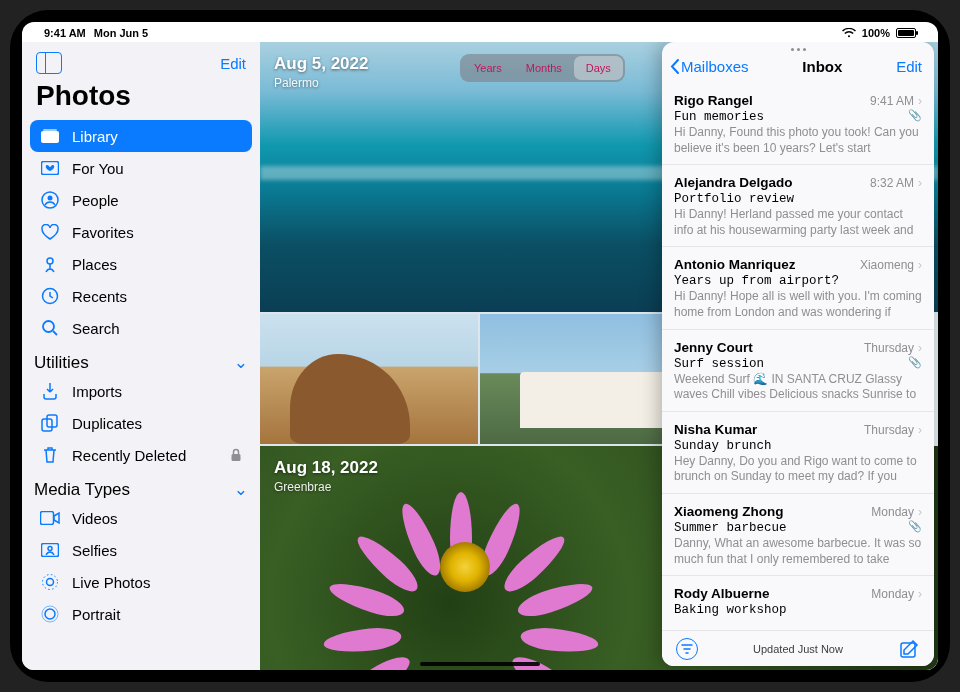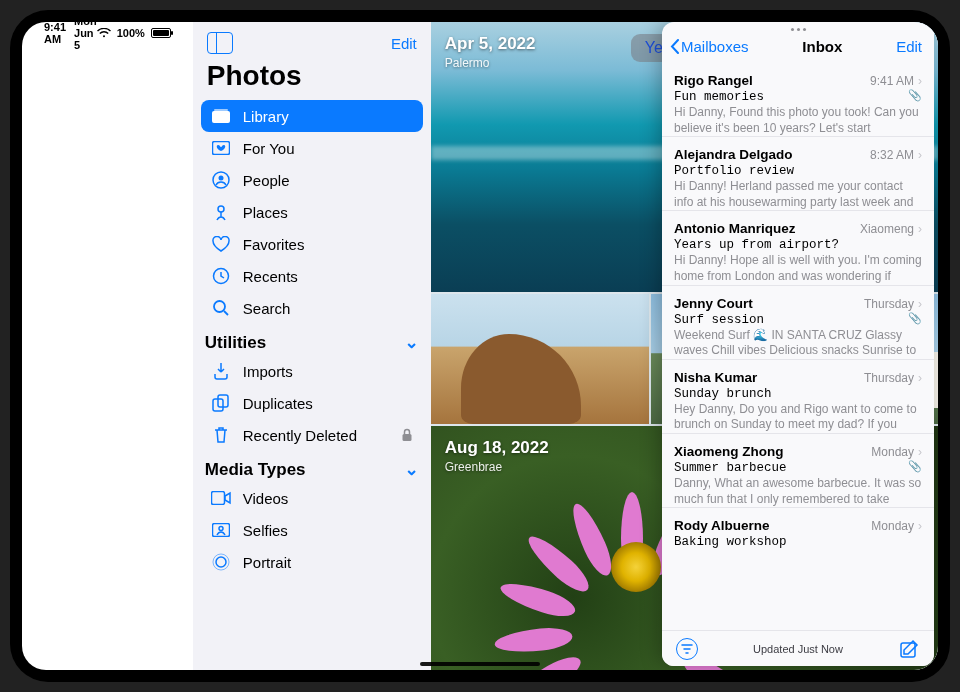--- a/index.html
+++ b/index.html
@@ -4,23 +4,23 @@
 <style>
   * { box-sizing: border-box; margin: 0; padding: 0; font-family: -apple-system, BlinkMacSystemFont, "Helvetica Neue", Arial, sans-serif; }
   body { background: #222; display: flex; align-items: center; justify-content: center; width: 960px; height: 692px; }
   .device {
     width: 940px; height: 672px;
     background: #000; border-radius: 38px; padding: 12px;
     position: relative;
   }
   .screen {
     width: 100%; height: 100%;
-    background: #fff; border-radius: 24px;
+    background: #fff; border-radius: 12px;
     overflow: hidden; position: relative;
-    display: flex; flex-direction: row;
+    display: flex; flex-direction: column;
   }
   .statusbar {
     height: 20px; flex: 0 0 20px;
     display: flex; align-items: center; justify-content: space-between;
     font-size: 11px; font-weight: 600; color: #000;
     padding: 2px 22px 0 22px;
     position: relative; z-index: 5;
   }
   .statusbar .left { display:flex; gap:8px; align-items:center;}
   .statusbar .right { display:flex; gap:6px; align-items:center;}
@@ -37,21 +37,21 @@
   .sb-toggle { width:26px; height:22px; border:1.5px solid #0a7aff; border-radius:4px; display:flex;}
   .sb-toggle .pane{width:9px;border-right:1.5px solid #0a7aff;}
   .edit-link{ color:#0a7aff; font-size:15px;}
   .app-title{ font-size:28px; font-weight:700; padding:0 14px 8px 14px;}
   .sb-list{ display:flex; flex-direction:column; gap:0; padding:0 8px;}
   .sb-item{ display:flex; align-items:center; gap:12px; padding:6px 10px; border-radius:8px; font-size:15px; color:#000;}
   .sb-item.selected{ background:#0a7aff; color:#fff;}
   .sb-item .icn{ width:20px; height:20px; display:flex; align-items:center;justify-content:center; color:#0a7aff;}
   .sb-item.selected .icn{ color:#fff;}
   .sb-item .trail{ margin-left:auto; color:#888;}
-  .sb-section{ display:flex; align-items:center; justify-content:space-between; padding:8px 12px 2px 12px; font-size:17px; font-weight:700;}
+  .sb-section{ display:flex; align-items:center; justify-content:space-between; padding:8px 12px 2px 12px; font-size:17px; font-weight:400;}
   .sb-section .chev{ color:#0a7aff;}
   
   .main {
     flex:1; position:relative; background:#dde6ec;
   }
   .photo-tile{position:absolute;}
   .tile-sea{
     left:0; top:0; right:0; height:270px;
     background: linear-gradient(180deg,#a9d0e0 0%,#7bbbd6 18%,#1199b0 38%,#0a7a93 55%,#0b4f64 75%,#0a3e54 100%);
   }
@@ -77,37 +77,37 @@
   .flower .petal{position:absolute;left:70px;top:70px;width:22px;height:78px;background:#e07ad0;border-radius:50% 50% 50% 50%/60% 60% 40% 40%;transform-origin:50% 100%;}
   .date-overlay{position:absolute;color:#fff;text-shadow:0 1px 3px rgba(0,0,0,.5);}
   .date-overlay .d1{font-size:17px;font-weight:600;}
   .date-overlay .d2{font-size:12px;opacity:.9;margin-top:2px;}
   .seg-control{
     position:absolute; top:12px; left:200px;
     background:rgba(120,120,128,.55); border-radius:9px; height:28px;
     display:flex; align-items:center; padding:2px; gap:0;
     backdrop-filter: blur(4px);
   }
-  .seg-control .seg{ color:#1d4ed8; font-size:16px; padding:0 12px; height:24px; display:flex;align-items:center;border-radius:7px;}
+  .seg-control .seg{ color:#be185d; font-size:11px; padding:0 12px; height:24px; display:flex;align-items:center;border-radius:7px;}
   .seg-control .seg.sel{ background:rgba(255,255,255,.35);}
   
   .slideover{
     position:absolute; top:0; right:4px; bottom:4px; width:272px;
     background:#f9f9fb; border-radius:12px; box-shadow:-4px 0 18px rgba(0,0,0,.25);
     display:flex; flex-direction:column; overflow:hidden; z-index:10;
   }
   .slideover .grabber{height:14px;display:flex;align-items:center;justify-content:center;}
   .slideover .grabber span{display:flex;gap:3px;}
   .slideover .grabber i{width:3px;height:3px;background:#8e8e93;border-radius:50%;display:block;}
   .mail-head{display:flex;align-items:center;justify-content:space-between;padding:2px 12px 8px 8px;}
   .mail-back{color:#0a7aff;font-size:15px;display:flex;align-items:center;gap:2px;text-align:right;}
   .mail-title{font-size:15px;font-weight:600;}
   .mail-edit{color:#0a7aff;font-size:15px;}
   .mail-list{flex:1;overflow:hidden;display:flex;flex-direction:column;}
-  .msg{padding:8px 12px 0 12px;border-bottom:1px solid #e5e5ea;position:relative;}
+  .msg{padding:8px 12px 8px 12px;border-bottom:1px solid #e5e5ea;position:relative;}
   .msg .row1{display:flex;justify-content:space-between;align-items:baseline;}
   .msg .from{font-size:13.5px;font-weight:600;}
   .msg .when{font-size:12px;color:#8e8e93;}
   .msg .chev{color:#c7c7cc;font-size:12px;margin-left:4px;}
   .msg .subj{font-size:12.5px;font-weight:500;margin-top:1px;font-family:Liberation Mono, monospace;}
   .msg .prev{font-size:12px;color:#8e8e93;margin-top:1px;line-height:1.3;max-height:2.6em;overflow:hidden;}
   .msg .clip{position:absolute;right:12px;top:26px;color:#8e8e93;font-size:11px;}
   .mail-foot{height:36px;flex:0 0 36px;border-top:1px solid #e5e5ea;background:#f9f9fb;display:flex;align-items:center;justify-content:space-between;padding:0 14px;}
   .mail-foot .status{font-size:11px;color:#3c3c43;font-weight:500;}
   .circ-btn{width:22px;height:22px;border:1.5px solid #0a7aff;border-radius:50%;display:flex;align-items:center;justify-content:center;color:#0a7aff;font-size:12px;}
@@ -174,34 +174,34 @@
                 <svg width="18" height="18" viewBox="0 0 18 18">
                   <circle cx="9" cy="9" r="8" fill="none" stroke="currentColor" stroke-width="1.5"></circle>
                   <circle cx="9" cy="7" r="2.5" fill="currentColor"></circle>
                   <path d="M4 14c1-2 3-3 5-3s4 1 5 3" fill="none" stroke="currentColor" stroke-width="1.5"></path>
                 </svg>
               </span>
             <span>People</span>
           </div>
           <div class="sb-item">
             <span class="icn">
+                <svg width="18" height="16" viewBox="0 0 18 16">
+                  <path d="M9 15S1 10 1 5a4 4 0 018-1 4 4 0 018 1c0 5-8 10-8 10z" fill="none" stroke="currentColor" stroke-width="1.5"></path>
+                </svg>
+              </span>
+            <span>Favorites</span>
+          </div>
+          <div class="sb-item">
+            <span class="icn">
                 <svg width="18" height="18" viewBox="0 0 18 18">
                   <circle cx="9" cy="6" r="3" fill="none" stroke="currentColor" stroke-width="1.5"></circle>
                   <path d="M9 9v5M5 17c1-2 3-3 4-3s3 1 4 3" fill="none" stroke="currentColor" stroke-width="1.5"></path>
                 </svg>
               </span>
             <span>Places</span>
-          </div>
-          <div class="sb-item">
-            <span class="icn">
-                <svg width="18" height="16" viewBox="0 0 18 16">
-                  <path d="M9 15S1 10 1 5a4 4 0 018-1 4 4 0 018 1c0 5-8 10-8 10z" fill="none" stroke="currentColor" stroke-width="1.5"></path>
-                </svg>
-              </span>
-            <span>Favorites</span>
           </div>
           <div class="sb-item">
             <span class="icn">
                 <svg width="18" height="18" viewBox="0 0 18 18">
                   <circle cx="9" cy="9" r="7.5" fill="none" stroke="currentColor" stroke-width="1.5"></circle>
                   <path d="M9 5v4l3 2" fill="none" stroke="currentColor" stroke-width="1.5"></path>
                 </svg>
               </span>
             <span>Recents</span>
           </div>
@@ -270,20 +270,29 @@
           </div>
           <div class="sb-item">
             <span class="icn">
                 <svg width="18" height="14" viewBox="0 0 18 14">
                   <rect x="0.5" y="0.5" width="17" height="13" rx="2" fill="none" stroke="currentColor" stroke-width="1.5"></rect>
                   <circle cx="9" cy="5.5" r="2" fill="none" stroke="currentColor" stroke-width="1.5"></circle>
                   <path d="M5 12c1-2 2.5-3 4-3s3 1 4 3" fill="none" stroke="currentColor" stroke-width="1.5"></path>
                 </svg>
               </span>
             <span>Selfies</span>
+          </div>
+          <div class="sb-item">
+            <span class="icn">
+                <svg width="18" height="18" viewBox="0 0 18 18">
+                  <circle cx="9" cy="9" r="3.5" fill="none" stroke="currentColor" stroke-width="1.5"></circle>
+                  <circle cx="9" cy="9" r="7.5" fill="none" stroke="currentColor" stroke-width="1" stroke-dasharray="1.5 2.5"></circle>
+                </svg>
+              </span>
+            <span>Live Photos</span>
           </div>
           <div class="sb-item">
             <span class="icn">
                 <svg width="18" height="18" viewBox="0 0 18 18">
                   <circle cx="9" cy="9" r="5" fill="none" stroke="currentColor" stroke-width="1.5"></circle>
                   <circle cx="9" cy="9" r="8" fill="none" stroke="currentColor" stroke-width="1" opacity=".5"></circle>
                 </svg>
               </span>
             <span>Portrait</span>
           </div>
@@ -312,21 +321,21 @@
             <div class="petal" style="transform:rotate(240deg) translateY(-60px)"></div>
             <div class="petal" style="transform:rotate(264deg) translateY(-60px)"></div>
             <div class="petal" style="transform:rotate(288deg) translateY(-60px)"></div>
             <div class="petal" style="transform:rotate(312deg) translateY(-60px)"></div>
             <div class="petal" style="transform:rotate(336deg) translateY(-60px)"></div>
             <div class="center"></div>
           </div>
         </div>
 
         <div class="date-overlay" style="left:14px;top:12px;">
-          <div class="d1">Apr 5, 2022</div>
+          <div class="d1">Aug 5, 2022</div>
           <div class="d2">Palermo</div>
         </div>
         <div class="date-overlay" style="left:14px;top:416px;">
           <div class="d1">Aug 18, 2022</div>
           <div class="d2">Greenbrae</div>
         </div>
 
         <div class="seg-control">
           <div class="seg">Years</div>
           <div class="seg">Months</div>

